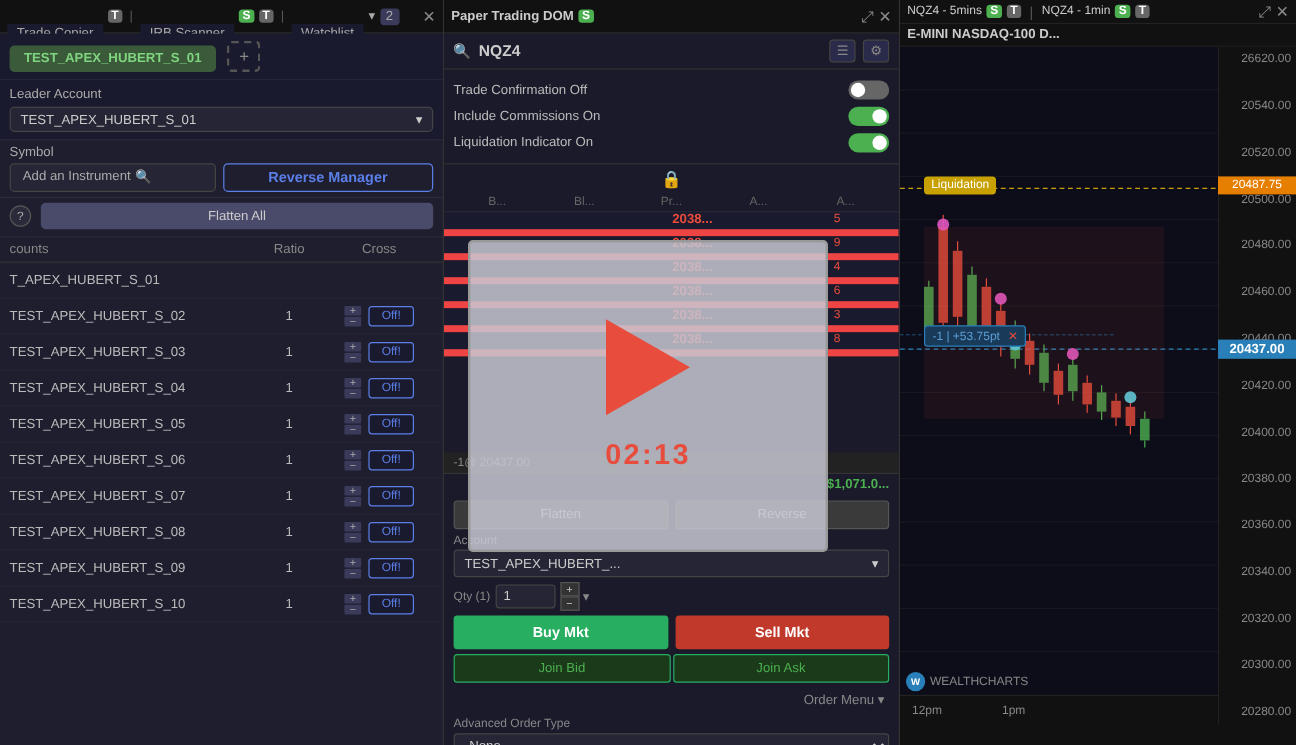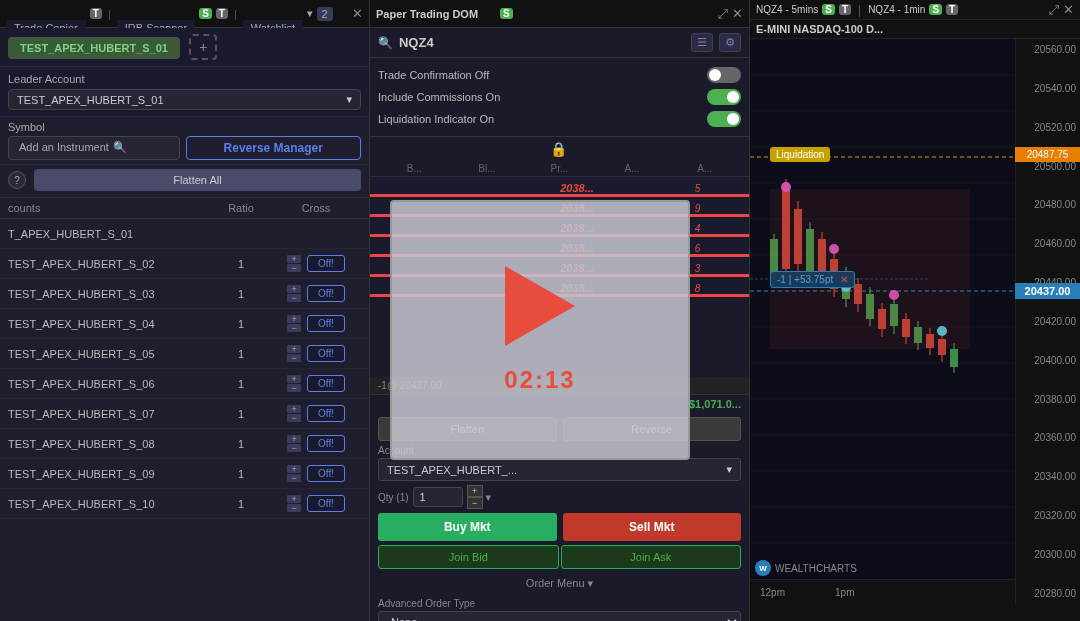--- a/index.html
+++ b/index.html
@@ -198,21 +198,21 @@
       overflow: hidden;
     }
 
     .dom-toolbar {
       display: flex;
       align-items: center;
       background: #111;
       padding: 4px 6px;
       border-bottom: 1px solid #333;
       height: 28px;
-      gap: 22px;
+      gap: 4px;
     }
     .dom-title {
       color: #ccc;
       font-size: 11px;
       font-weight: bold;
     }
 
     .dom-search-bar {
       display: flex;
       align-items: center;
@@ -281,25 +281,24 @@
       display: flex;
       padding: 2px 8px;
       color: #666;
       font-size: 10px;
       border-bottom: 1px solid #2a2a3a;
     }
     .dom-col { flex: 1; text-align: center; }
 
     .dom-row {
       display: flex;
-      align-items: flex-end;
+      align-items: flex-start;
       height: 20px;
       padding: 0 4px;
-      border-bottom: 3px solid #ef4444;
-      font-style: italic;
+      border-bottom: 6px solid #ef4444;
     }
     .dom-bid { width: 55px; text-align: center; font-size: 10px; }
     .dom-ask { width: 55px; text-align: center; font-size: 10px; }
     .dom-price-cell {
       flex: 1;
       text-align: center;
       font-size: 11px;
       font-weight: bold;
     }
     .dom-vol { width: 20px; text-align: center; font-size: 10px; color: #888; }
@@ -435,21 +434,21 @@
       background: #1a3a1a;
       border: 1px solid #27ae60;
       border-radius: 3px;
       color: #4CAF50;
       font-size: 11px;
       padding: 5px;
       cursor: pointer;
     }
     .order-menu-row {
       display: flex;
-      justify-content: center;
+      justify-content: flex-end;
       padding: 4px;
       font-size: 11px;
       color: #888;
     }
     .adv-order-row { padding: 4px 0; }
     .adv-lbl { font-size: 10px; color: #888; margin-bottom: 2px; }
     .adv-select {
       width: 100%;
       background: #252535;
       border: 1px solid #444;
@@ -1046,21 +1045,21 @@
         <circle cx="84" cy="210" r="5" fill="#e056c1" opacity="0.9"></circle>
         <circle cx="96" cy="248" r="5" fill="#56d0e0" opacity="0.9"></circle>
         <circle cx="144" cy="256" r="5" fill="#e056c1" opacity="0.9"></circle>
         <circle cx="192" cy="292" r="5" fill="#56d0e0" opacity="0.9"></circle>
 
         <polygon points="20,150 220,150 220,310 20,310" fill="#e74c3c" opacity="0.08"></polygon>
       </svg>
     </div>
 
     <div class="price-scale">
-      <div class="price-label">20560.00</div>
+      <div class="price-label">26620.00</div>
       <div class="price-label">20540.00</div>
       <div class="price-label">20520.00</div>
       <div class="price-label">20500.00</div>
       <div class="price-label">20480.00</div>
       <div class="price-label">20460.00</div>
       <div class="price-label">20440.00</div>
       <div class="price-label">20420.00</div>
       <div class="price-label">20400.00</div>
       <div class="price-label">20380.00</div>
       <div class="price-label">20360.00</div>

